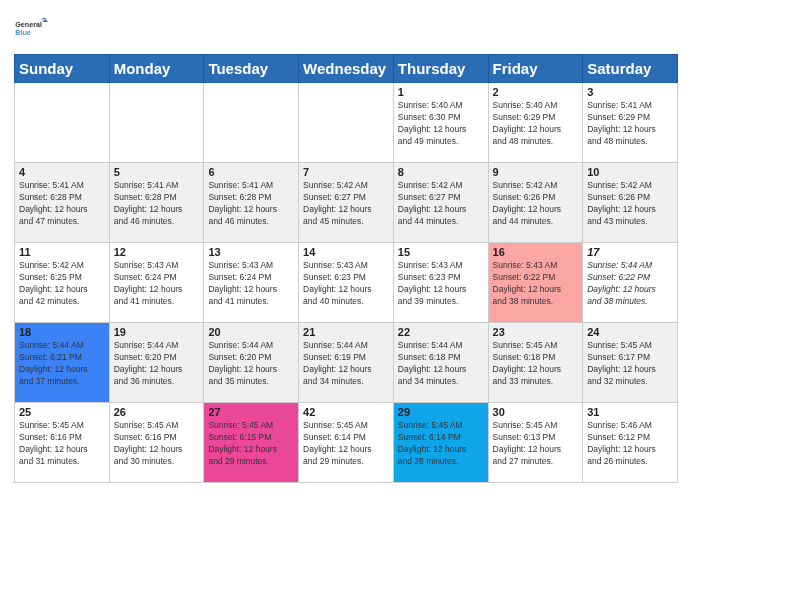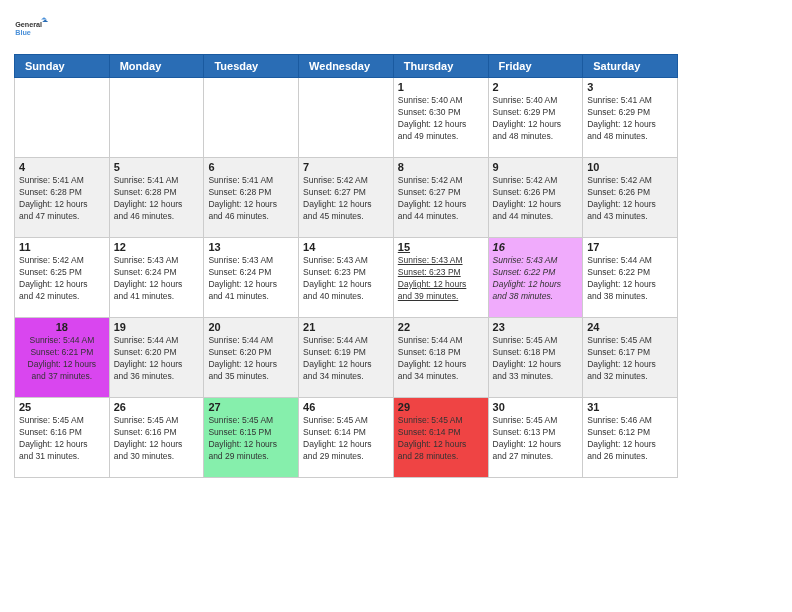--- a/index.html
+++ b/index.html
@@ -39,23 +39,23 @@
       font-size: 14px;
       color: #555;
     }
     .calendar {
       width: 100%;
       border-collapse: collapse;
     }
     .calendar th {
       background: #2a6db5;
       color: #fff;
-      font-size: 11px;
+      font-size: 15px;
       font-weight: bold;
-      padding: 5px 10px;
+      padding: 5px 4px;
       border: 1px solid #1a5aa0;
       text-align: left;
     }
     .calendar td {
       border: 1px solid #ccc;
       vertical-align: top;
       padding: 3px 4px;
       width: calc(100% / 7);
       height: 80px;
       font-size: 9px;
@@ -214,44 +214,44 @@
 Daylight: 12 hours
 and 41 minutes.</div>
           </td>
           <td style="background: rgb(255, 255, 255);">
             <span class="day-num">14</span>
             <div class="day-info" style="white-space: pre-line;">Sunrise: 5:43 AM
 Sunset: 6:23 PM
 Daylight: 12 hours
 and 40 minutes.</div>
           </td>
-          <td style="background: rgb(255, 255, 255); text-decoration: underline;">
+          <td style="background: rgb(255, 255, 255);">
             <span class="day-num">15</span>
             <div class="day-info" style="white-space: pre-line;">Sunrise: 5:43 AM
 Sunset: 6:23 PM
 Daylight: 12 hours
 and 39 minutes.</div>
           </td>
-          <td style="background: #f0abfc; font-style: italic;">
+          <td style="background: #fca5a5;">
             <span class="day-num">16</span>
             <div class="day-info" style="white-space: pre-line;">Sunrise: 5:43 AM
 Sunset: 6:22 PM
 Daylight: 12 hours
 and 38 minutes.</div>
           </td>
-          <td style="background: rgb(255, 255, 255);">
+          <td style="background: rgb(255, 255, 255); font-style: italic;">
             <span class="day-num">17</span>
             <div class="day-info" style="white-space: pre-line;">Sunrise: 5:44 AM
 Sunset: 6:22 PM
 Daylight: 12 hours
 and 38 minutes.</div>
           </td>
         </tr>
         <tr>
-          <td style="background: #d946ef; text-align: center;">
+          <td style="background: #3b82f6;">
             <span class="day-num">18</span>
             <div class="day-info" style="white-space: pre-line;">Sunrise: 5:44 AM
 Sunset: 6:21 PM
 Daylight: 12 hours
 and 37 minutes.</div>
           </td>
           <td style="background: rgb(240, 240, 240);">
             <span class="day-num">19</span>
             <div class="day-info" style="white-space: pre-line;">Sunrise: 5:44 AM
 Sunset: 6:20 PM
@@ -302,35 +302,35 @@
 Daylight: 12 hours
 and 31 minutes.</div>
           </td>
           <td style="background: rgb(255, 255, 255);">
             <span class="day-num">26</span>
             <div class="day-info" style="white-space: pre-line;">Sunrise: 5:45 AM
 Sunset: 6:16 PM
 Daylight: 12 hours
 and 30 minutes.</div>
           </td>
-          <td style="background: #86efac; margin-top: 48px;">
+          <td style="background: #ec4899; margin-top: 48px;">
             <span class="day-num">27</span>
             <div class="day-info" style="white-space: pre-line;">Sunrise: 5:45 AM
 Sunset: 6:15 PM
 Daylight: 12 hours
 and 29 minutes.</div>
           </td>
           <td style="background: rgb(255, 255, 255);">
-            <span class="day-num">46</span>
+            <span class="day-num">42</span>
             <div class="day-info" style="white-space: pre-line;">Sunrise: 5:45 AM
 Sunset: 6:14 PM
 Daylight: 12 hours
 and 29 minutes.</div>
           </td>
-          <td style="background: #ef4444;">
+          <td style="background: #0ea5e9;">
             <span class="day-num">29</span>
             <div class="day-info" style="white-space: pre-line;">Sunrise: 5:45 AM
 Sunset: 6:14 PM
 Daylight: 12 hours
 and 28 minutes.</div>
           </td>
           <td style="background: rgb(255, 255, 255);">
             <span class="day-num">30</span>
             <div class="day-info" style="white-space: pre-line;">Sunrise: 5:45 AM
 Sunset: 6:13 PM

